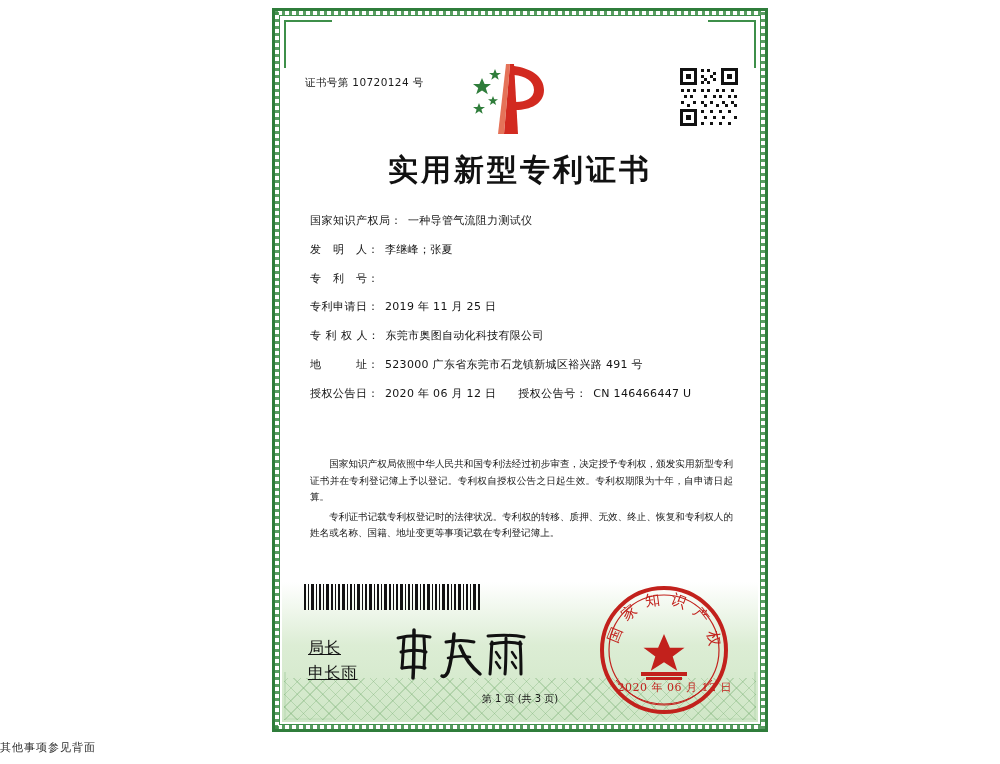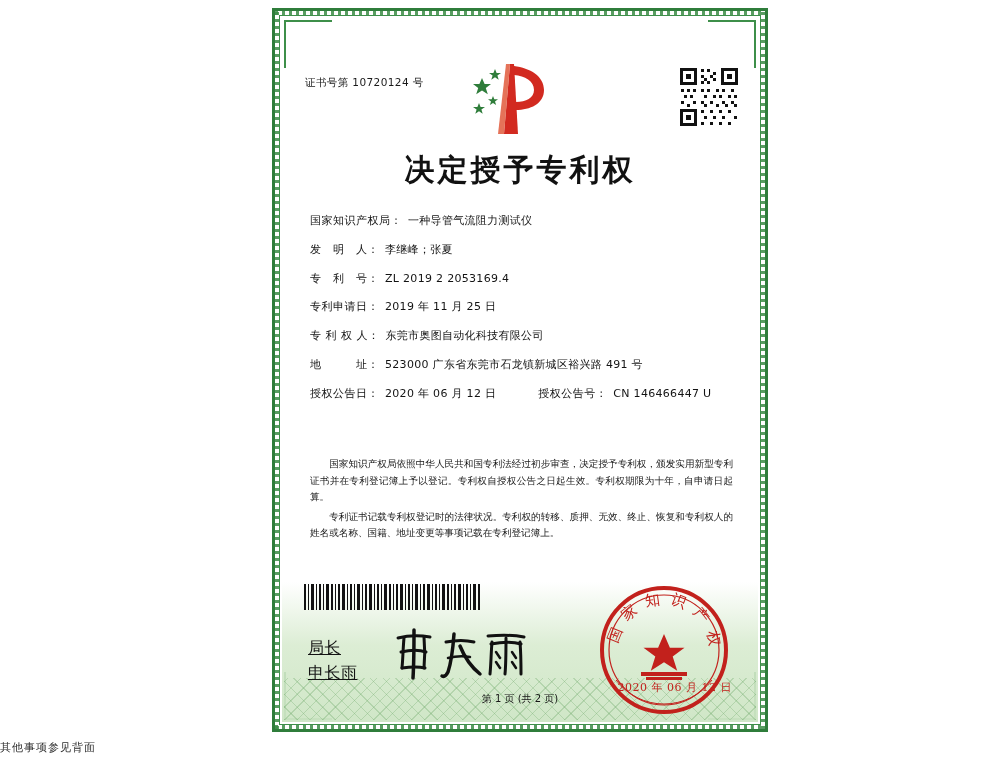--- a/index.html
+++ b/index.html
@@ -152,21 +152,21 @@
     letter-spacing: 0.5px;
   }
   .field-value {
     flex: 1 1 auto;
     padding-left: 6px;
     letter-spacing: 0.3px;
   }
   .field-row.split .field-value { flex: 0 0 auto; }
   .field-row.split .label2 {
     flex: 0 0 auto;
-    padding-left: 42px;
+    padding-left: 22px;
     letter-spacing: 0.5px;
     text-align: right;
   }
   .field-row.split .value2 {
     flex: 1 1 auto;
     padding-left: 6px;
     letter-spacing: 0.3px;
   }
 
   
@@ -345,37 +345,36 @@
         <rect x="44" y="50" width="3" height="3"></rect>
           <rect x="56" y="50" width="3" height="3"></rect>
         <rect x="23" y="56" width="3" height="3"></rect>
           <rect x="32" y="56" width="3" height="3"></rect>
           <rect x="41" y="56" width="3" height="3"></rect>
         <rect x="50" y="56" width="3" height="3"></rect>
       </g>
     </svg>
   </div>
 
-  <div class="cert-title">决定授予专利权</div>
+  <div class="cert-title">实用新型专利证书</div>
 
   <div class="fields">
 
     <div class="field-row">
       <span class="field-label">国家知识产权局：</span>
       <span class="field-value">一种导管气流阻力测试仪</span>
     </div>
 
     <div class="field-row">
       <span class="field-label">发　明　人：</span>
       <span class="field-value">李继峰；张夏</span>
     </div>
 
     <div class="field-row">
       <span class="field-label">专　利　号：</span>
-      <span class="field-value">ZL 2019 2 2053169.4</span>
     </div>
 
     <div class="field-row">
       <span class="field-label">专利申请日：</span>
       <span class="field-value">2019 年 11 月 25 日</span>
     </div>
 
     <div class="field-row">
       <span class="field-label">专 利 权 人：</span>
       <span class="field-value">东莞市奥图自动化科技有限公司</span>
@@ -502,17 +501,17 @@
         <polygon points="0,-20 5.9,-6.2 20.5,-6.2 8.7,2.5 13.2,16.8 0,8.2 -13.2,16.8 -8.7,2.5 -20.5,-6.2 -5.9,-6.2" fill="#c2211c"></polygon>
         <rect x="-23" y="18" width="46" height="4" fill="#c2211c"></rect>
         <rect x="-18" y="23" width="36" height="3" fill="#c2211c"></rect>
       </g>
       <path d="M18 96 A 60 60 0 0 0 114 96" fill="none" stroke="#c2211c" stroke-width="1"></path>
     </svg>
   </div>
 
   <div class="seal-date">2020 年 06 月 12 日</div>
 
-  <div class="page-no">第 1 页 (共 2 页)</div>
+  <div class="page-no">第 1 页 (共 3 页)</div>
 
 </div>
 
 <div class="outside-note">其他事项参见背面</div>
 
 </body></html>

